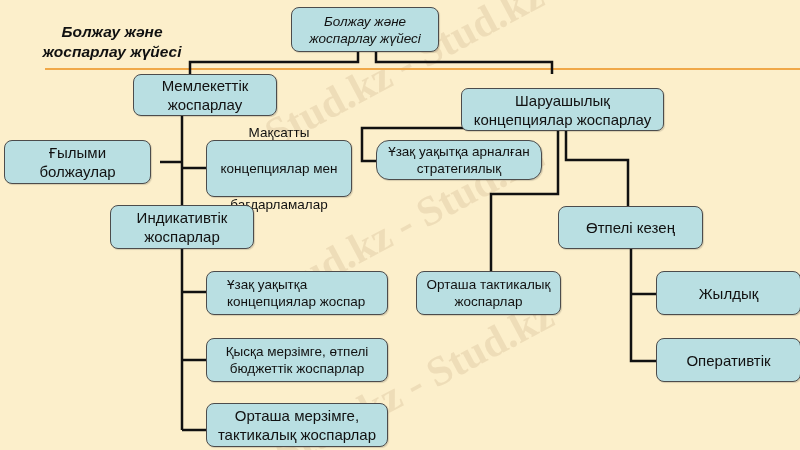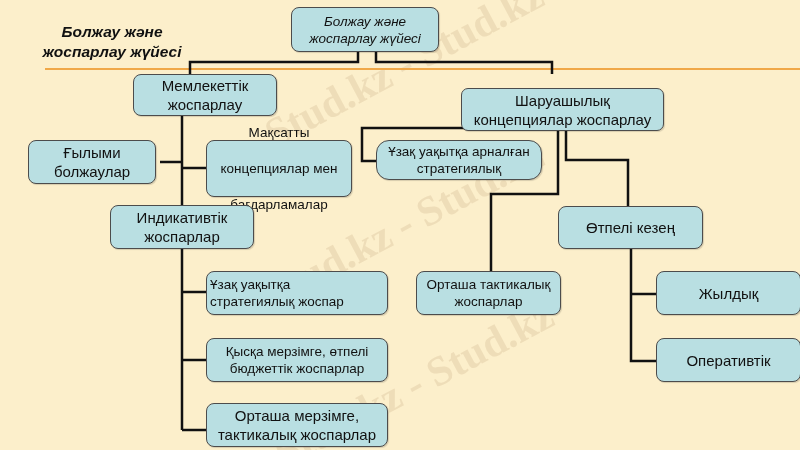--- a/index.html
+++ b/index.html
@@ -26,21 +26,21 @@
       white-space: nowrap; pointer-events: none;
     }
     .box {
       position: absolute; box-sizing: border-box;
       background: #b9dfe2; border: 1px solid #4c4c4c; border-radius: 8px;
       display: flex; flex-direction: column; align-items: center; justify-content: center;
       color: #111; font-size: 13.5px; line-height: 17px; text-align: center;
       box-shadow: 1px 1px 1px rgba(0,0,0,0.15);
     }
     .box span { display: block; white-space: nowrap; }
-    .box.left span { align-self: flex-start; padding-left: 3px; }
+    .box.left span { align-self: flex-start; padding-left: 20px; }
     .box.italic { font-style: italic; }
     .box.big { font-size: 15px; line-height: 19px; }
     svg.links { position: absolute; left: 0; top: 0; }
   </style>
 </head>
 <body>
 
 <div class="slide">
 
   <div class="watermark" style="left:250px; top:40px;">Stud.kz - Stud.kz</div>
@@ -81,39 +81,39 @@
   <div class="box italic" style="left:291px; top:7px; width:148px; height:45px;">
     <span>Болжау және</span>
     <span>жоспарлау жүйесі</span>
   </div>
 
   <div class="box big" style="left:110px; top:74px; width:144px; height:42px;margin-left:23px;">
     <span>Мемлекеттік</span>
     <span>жоспарлау</span>
   </div>
 
-  <div class="box big" style="left:28px; top:140px; width:128px; height:44px;">
+  <div class="box big" style="left:4px; top:140px; width:147px; height:44px;">
     <span>Ғылыми</span>
     <span>болжаулар</span>
   </div>
 
   <div class="box" style="left:206px; top:140px; width:146px; height:57px;gap:19px;">
     <span>Мақсатты</span>
     <span>концепциялар мен</span>
     <span>бағдарламалар</span>
   </div>
 
   <div class="box big" style="left:110px; top:205px; width:144px; height:44px;">
     <span>Индикативтік</span>
     <span>жоспарлар</span>
   </div>
 
   <div class="box left" style="left:206px; top:271px; width:182px; height:44px;">
     <span>Ұзақ уақытқа</span>
-    <span>стратегиялық жоспар</span>
+    <span>концепциялар жоспар</span>
   </div>
 
   <div class="box" style="left:206px; top:338px; width:182px; height:44px;">
     <span>Қысқа мерзімге, өтпелі</span>
     <span>бюджеттік жоспарлар</span>
   </div>
 
   <div class="box big" style="left:206px; top:403px; width:182px; height:44px;">
     <span>Орташа мерзімге,</span>
     <span>тактикалық жоспарлар</span>

